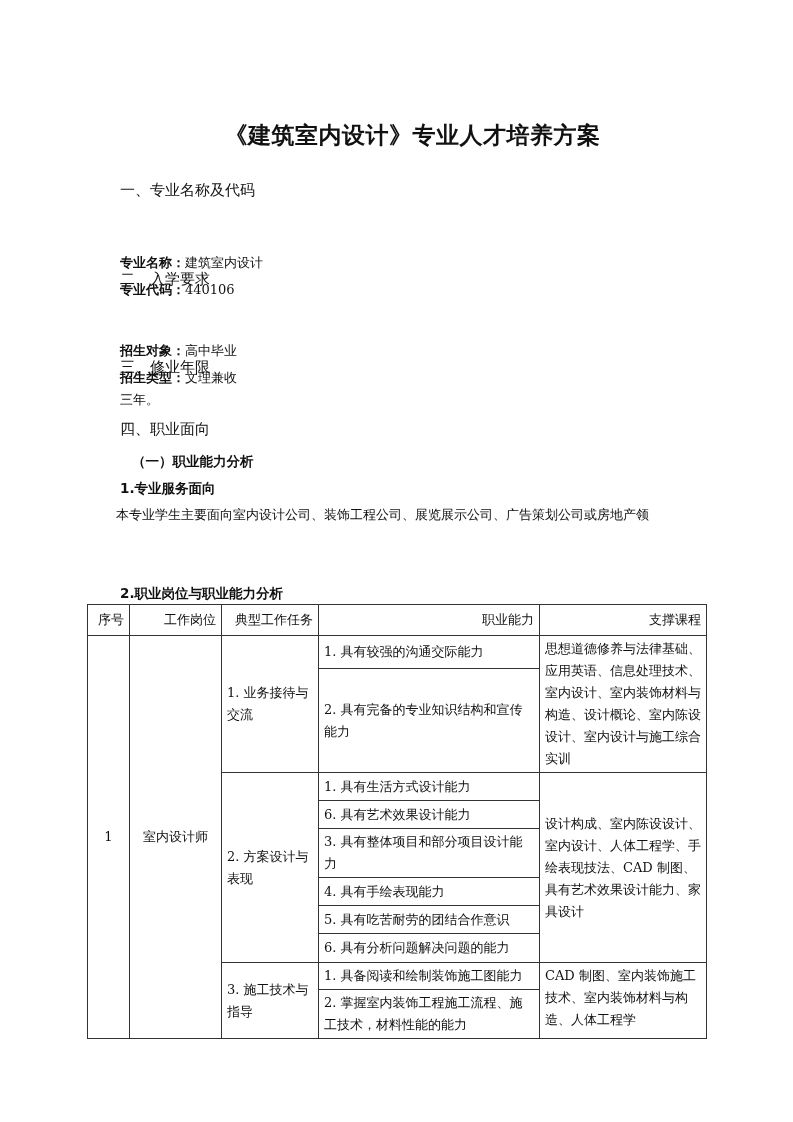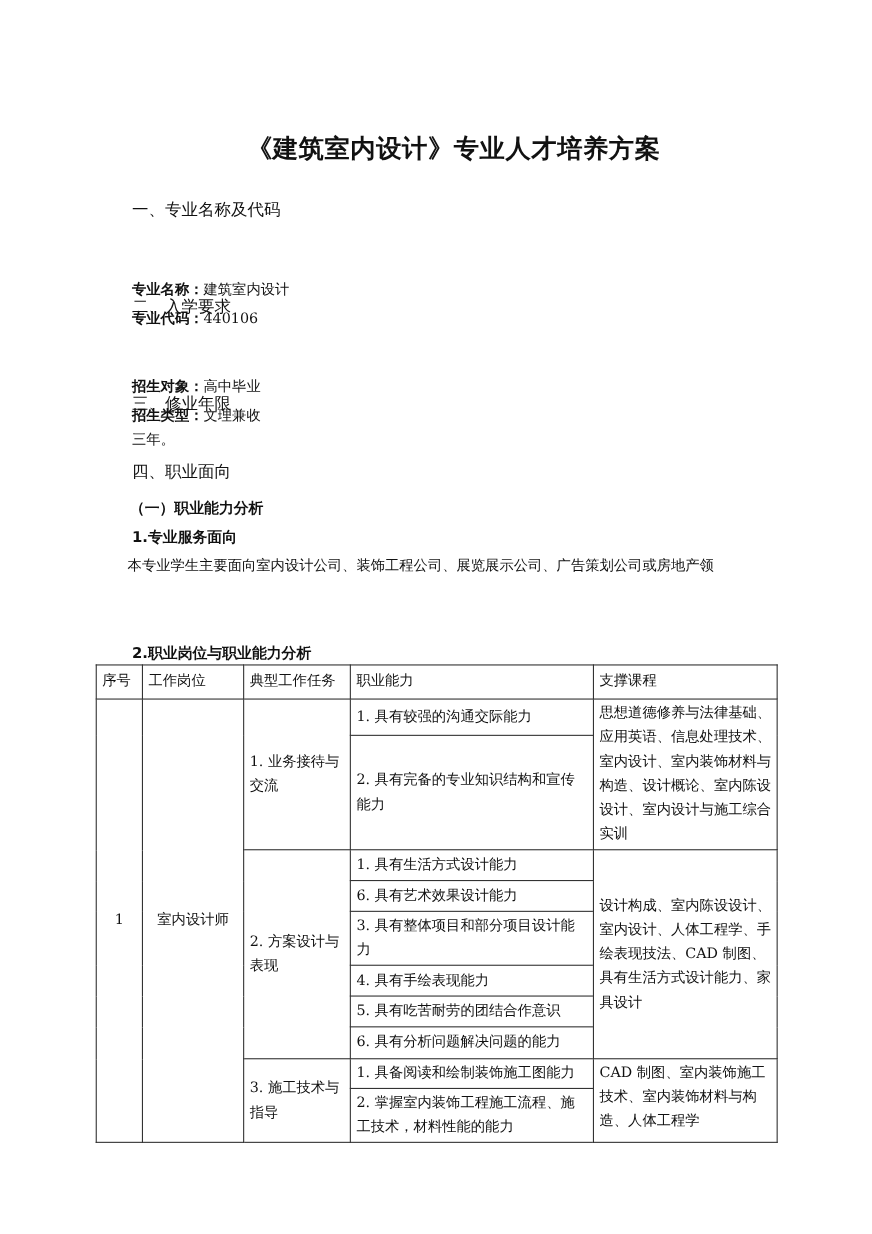--- a/index.html
+++ b/index.html
@@ -4,29 +4,29 @@
 <style>
   html, body { margin: 0; padding: 0; background: #ffffff; }
   body { width: 793px; height: 1122px; position: relative; overflow: hidden;
          font-family: "DejaVu Serif", "Liberation Serif", serif; color: #111; }
   .abs { position: absolute; }
   .title { left: 16px; width: 793px; top: 120px; text-align: center; font-size: 23px; font-weight: bold; letter-spacing: 0.5px; }
   .h1 { left: 120px; font-family: "DejaVu Sans", "Liberation Sans", sans-serif; font-size: 15px; }
   .field { left: 120px; font-size: 13px; margin-top: 40px; }
   .field b { font-family: "DejaVu Sans", "Liberation Sans", sans-serif; font-weight: bold; }
   .plain { left: 120px; font-size: 13px; }
-  .h2 { left: 118px; font-family: "DejaVu Sans", "Liberation Sans", sans-serif; font-weight: bold; font-size: 13.5px; }
+  .h2 { left: 132px; font-family: "DejaVu Sans", "Liberation Sans", sans-serif; font-weight: bold; font-size: 13.5px; }
   .h3 { left: 120px; font-family: "DejaVu Sans", "Liberation Sans", sans-serif; font-weight: bold; font-size: 13.5px; }
   .para { left: 90px; width: 620px; font-size: 13px; line-height: 27.5px; }
   .para .ln { display: block; white-space: nowrap; }
   .para .ln.first { text-indent: 26px; }
 
   table.grid { position: absolute; left: 87px; top: 604px; width: 619px; border-collapse: collapse; font-size: 13px; table-layout: fixed; }
   table.grid td, table.grid th { border: 1px solid #333; padding: 2px 5px; vertical-align: middle; font-weight: normal; line-height: 22px; }
-  table.grid th { text-align: left; height: 26px; }
+  table.grid th { text-align: right; height: 26px; }
   .c-center { text-align: center; }
   .cell-top { vertical-align: top !important; }
 </style>
 </head>
 <body>
 
 <div class="abs title">《建筑室内设计》专业人才培养方案</div>
 
 <div class="abs h1" style="top:181px">一、专业名称及代码</div>
 <div class="abs field" style="top:214px"><b>专业名称：</b><span>建筑室内设计</span></div>
@@ -73,21 +73,21 @@
     <td>1. 具有较强的沟通交际能力</td>
     <td rowspan="2" class="cell-top">思想道德修养与法律基础、应用英语、信息处理技术、室内设计、室内装饰材料与构造、设计概论、室内陈设设计、室内设计与施工综合实训</td>
   </tr>
   <tr style="height:96px">
     <td>2. 具有完备的专业知识结构和宣传能力</td>
   </tr>
 
   <tr style="height:28px">
     <td rowspan="6">2. 方案设计与表现</td>
     <td>1. 具有生活方式设计能力</td>
-    <td rowspan="6">设计构成、室内陈设设计、室内设计、人体工程学、手绘表现技法、CAD 制图、具有生活方式设计能力、家具设计</td>
+    <td rowspan="6">设计构成、室内陈设设计、室内设计、人体工程学、手绘表现技法、CAD 制图、具有艺术效果设计能力、家具设计</td>
   </tr>
   <tr style="height:28px">
     <td>6. 具有艺术效果设计能力</td>
   </tr>
   <tr style="height:44px">
     <td>3. 具有整体项目和部分项目设计能力</td>
   </tr>
   <tr style="height:28px">
     <td>4. 具有手绘表现能力</td>
   </tr>

